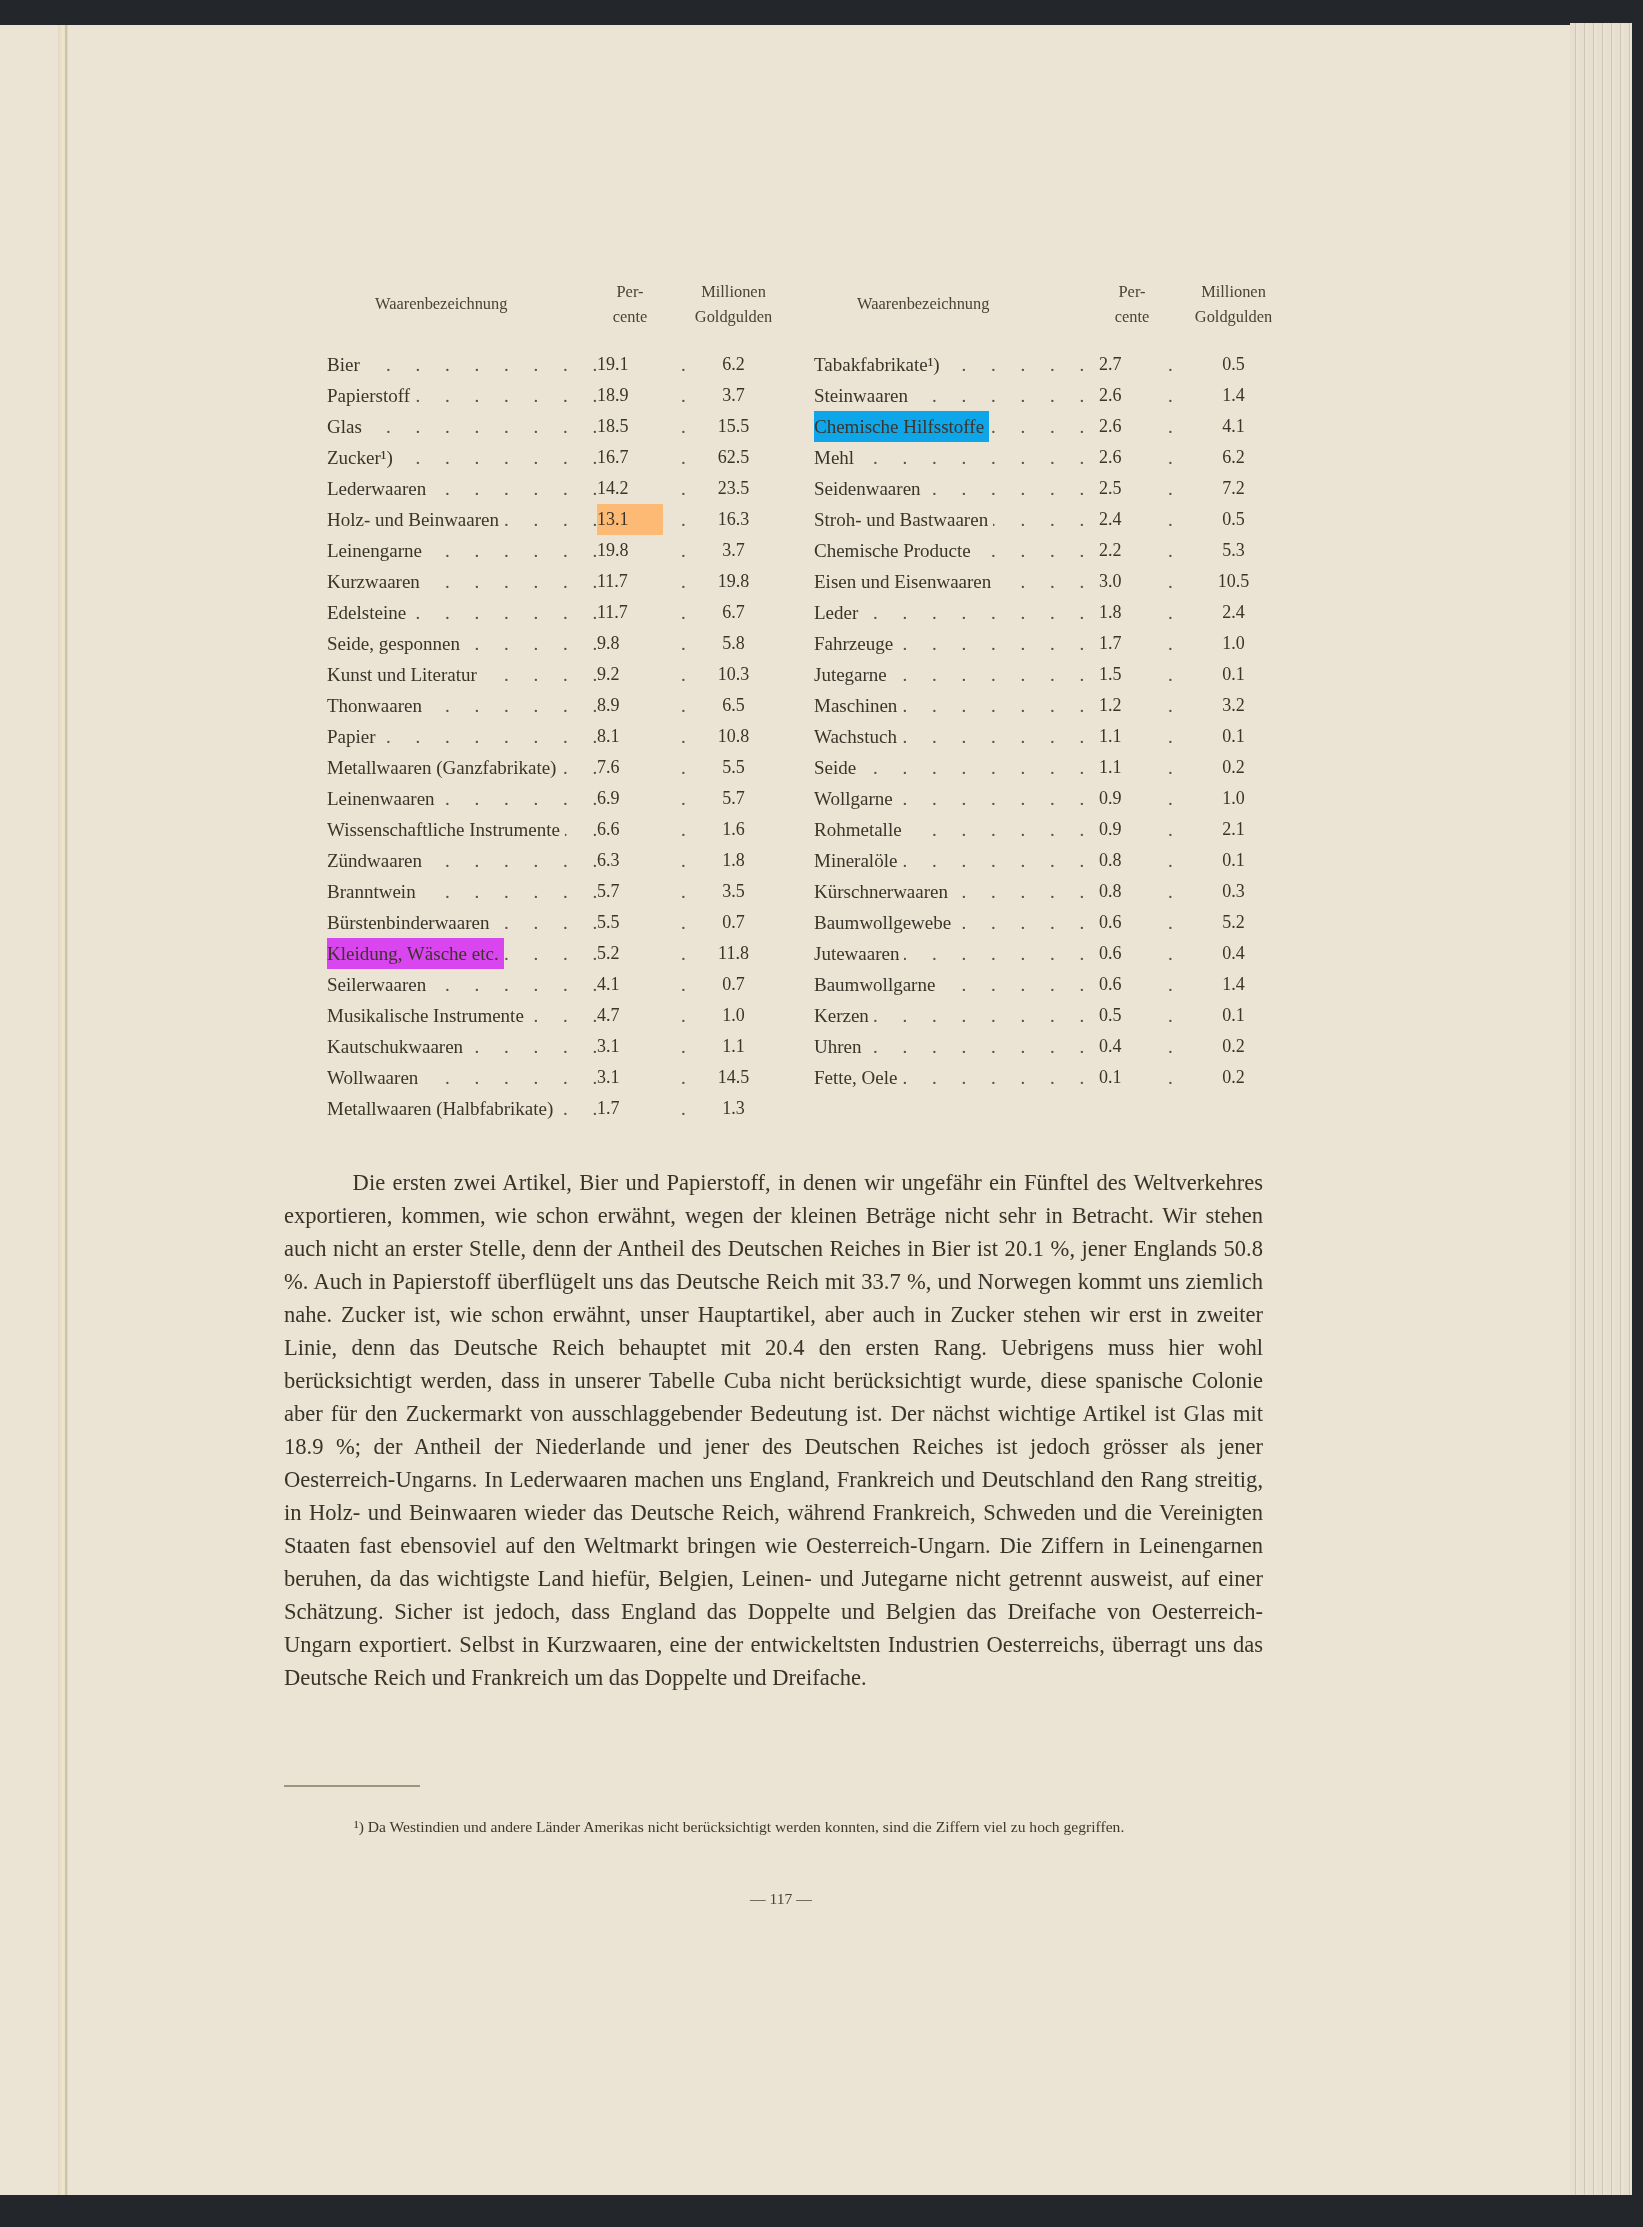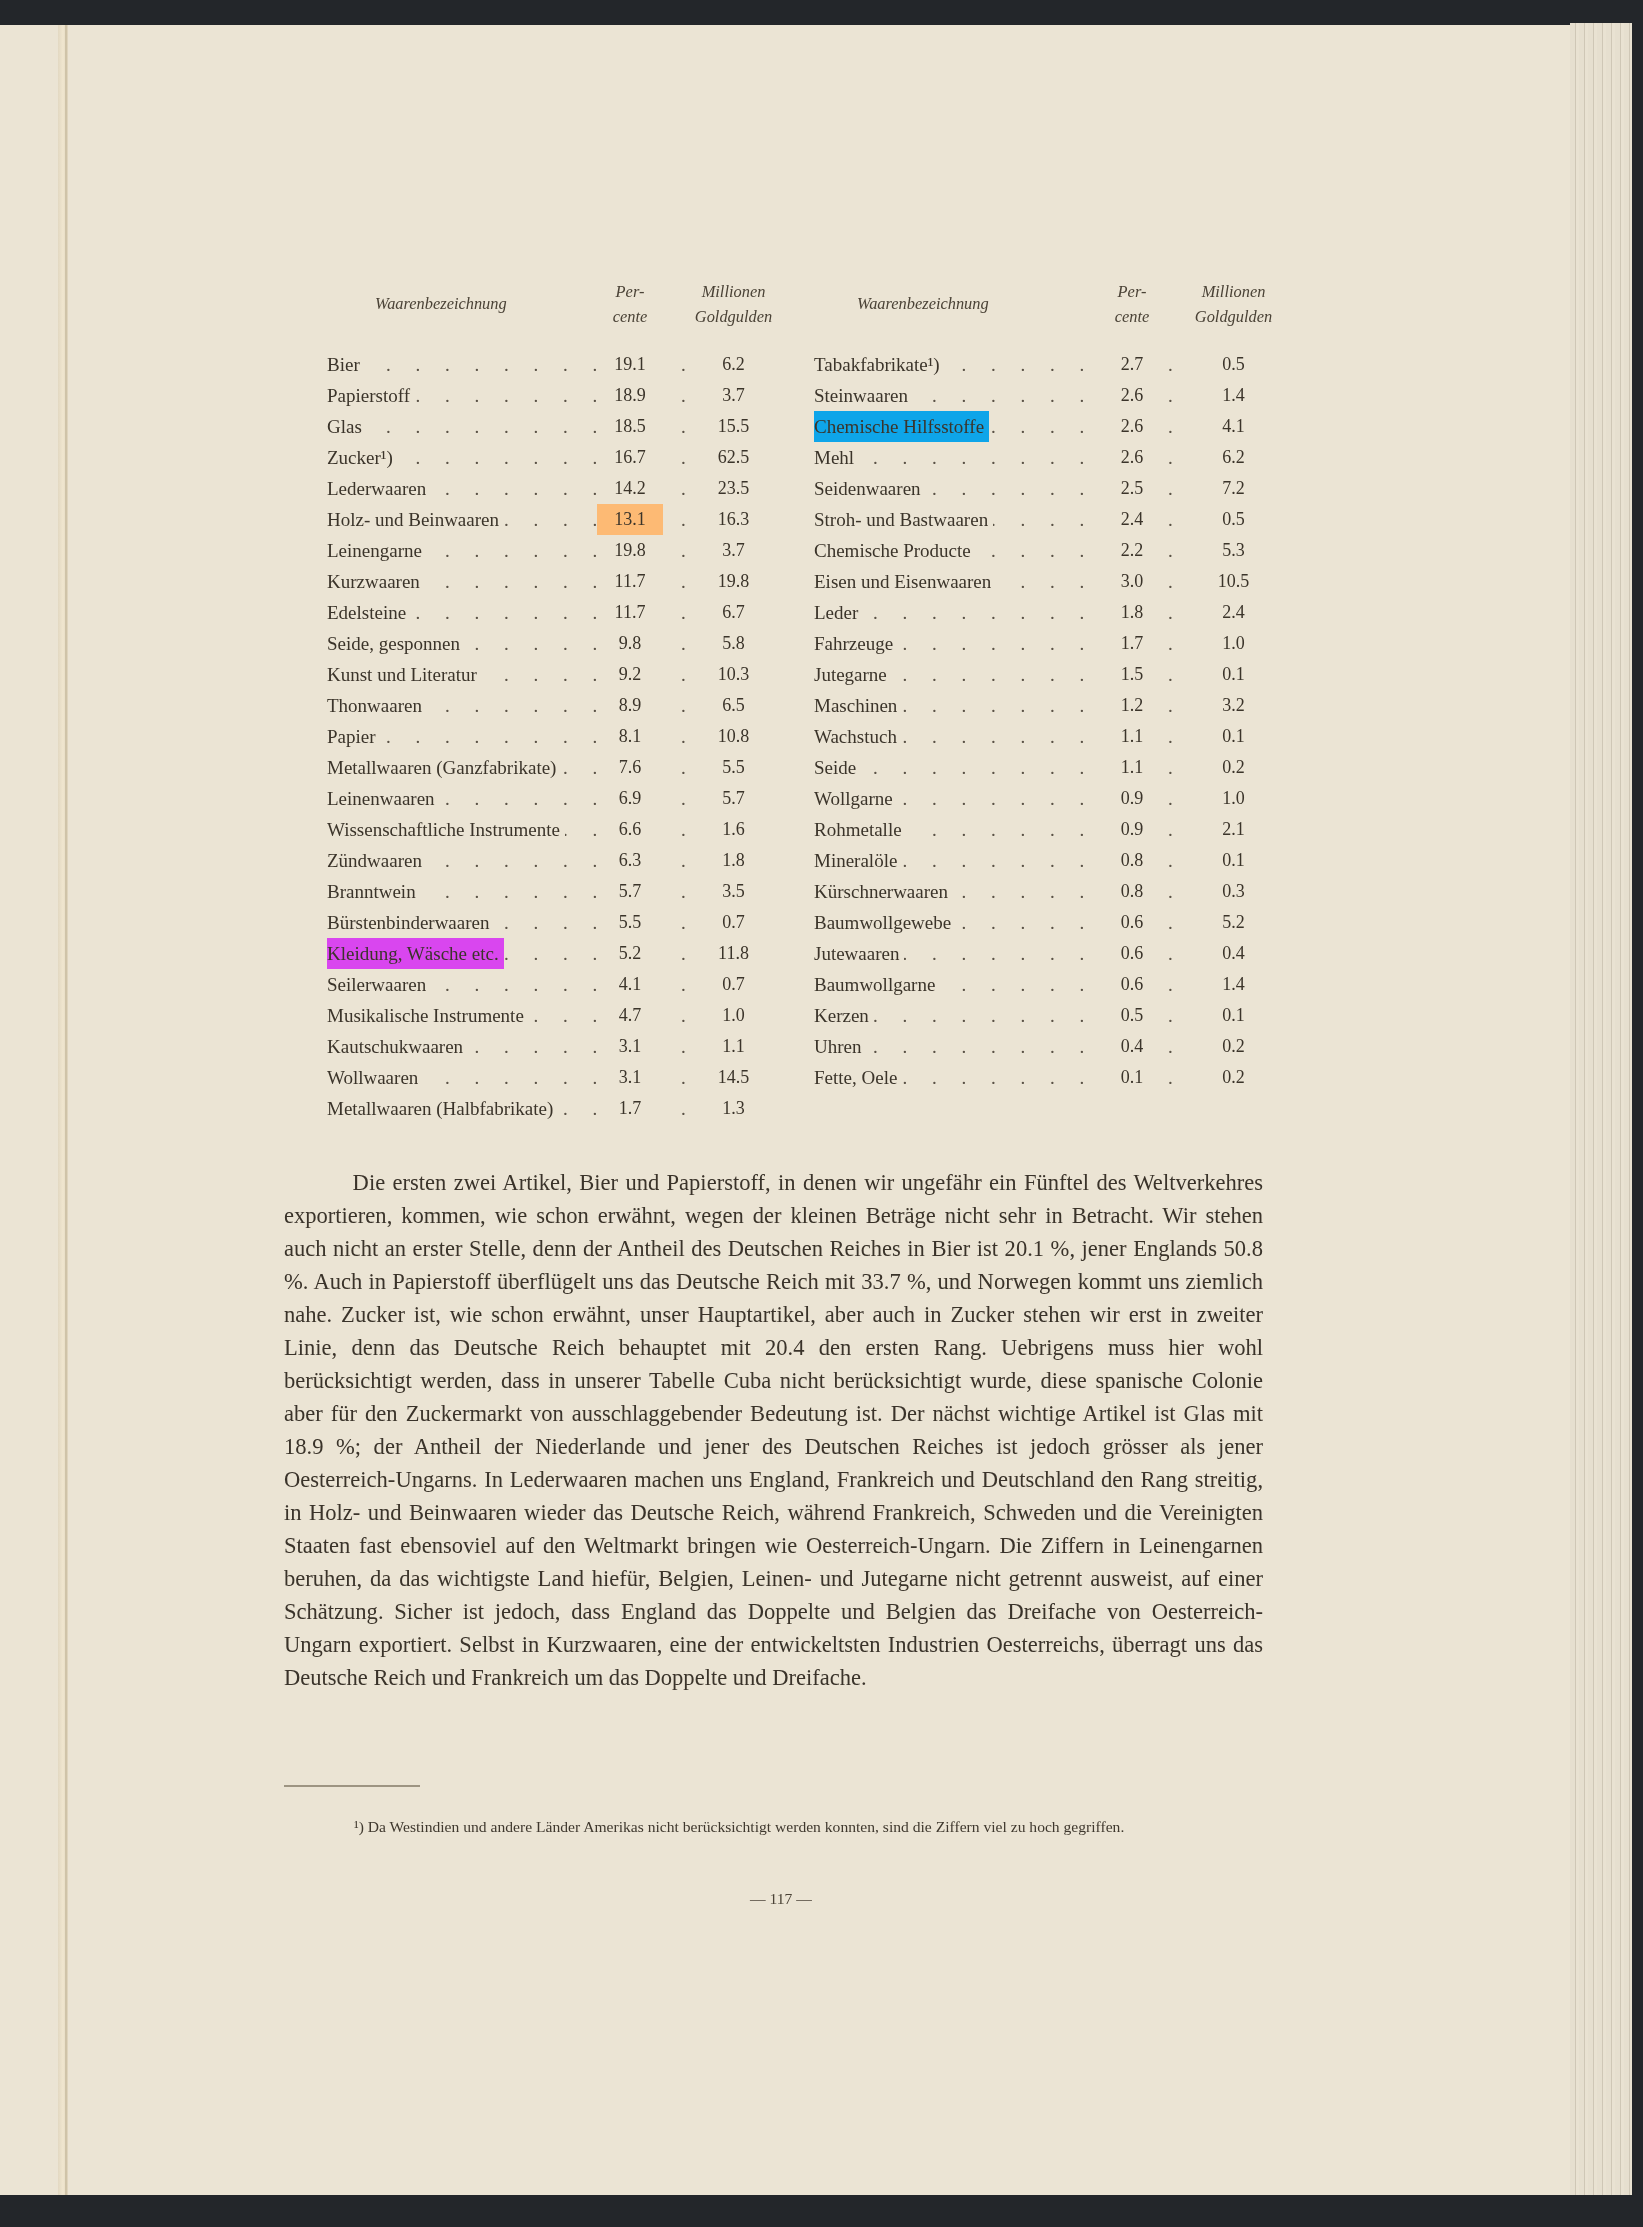--- a/index.html
+++ b/index.html
@@ -8,28 +8,28 @@
   .page { position:absolute; left:0; top:25px; width:1574px; height:2170px; background:#ebe4d4; }
   .gutter { position:absolute; left:58px; top:25px; width:10px; height:2170px;
             background:linear-gradient(90deg,#e2d8c2,#f0e6cf 50%,#ddd2bb); }
   .gutter-dark { position:absolute; left:65px; top:25px; width:1.6px; height:2170px; background:#cfc3a8; }
   .edges { position:absolute; left:1570px; top:23px; width:62px; height:2172px;
            background:repeating-linear-gradient(90deg,#e6dfcf 0 5px,#cfc7b6 5px 5.8px,#e9e2d2 5.8px 9px); }
   .table { position:absolute; left:327px; top:271px; width:945px; }
   .half { position:absolute; top:0; }
   .half.left { left:0; width:478px; }
   .half.right { left:487px; width:460px; }
-  .hdr { position:relative; height:78px; font-size:16.4px; color:#4a4236;font-style:italic; }
+  .hdr { position:relative; height:78px; font-size:16.4px; color:#4a4236; }
   .hdr .name { position:absolute; top:23px; }
   .hdr .pct { position:absolute; top:8.2px; text-align:center; width:66px; line-height:25px; }
   .hdr .mio { position:absolute; top:8.2px; text-align:center; width:107px; line-height:25px; }
   .row { position:relative; height:31px; font-size:19px; line-height:31px; white-space:nowrap; }
   .row .name { position:absolute; left:0; }
   .row .dots { position:absolute; letter-spacing:10px; color:#5a5246; }
-  .row .pct { position:absolute; width:66px; text-align:center; font-size:18px; }
+  .row .pct { position:absolute; width:66px; text-align:left; font-size:18px; }
   .row .mio { position:absolute; width:107px; text-align:center; font-size:18px; }
   .left .name-h { left:48px; } .left .pct { left:270px; } .left .mio { left:353px; }
   .right .name-h { left:43px; } .right .pct { left:285px; } .right .mio { left:366px; }
   .left .dots { left:0; width:271px; text-align:right; }
   .right .dots { left:0; width:279px; text-align:right; }
   .para { position:absolute; left:284px; top:1143px; width:999px; font-size:23px; line-height:33px;
           text-align:justify; text-indent:70px; color:#3a332a; font-family:"Liberation Serif",serif; transform:scaleX(0.98); transform-origin:left; }
   .rule { position:absolute; left:284px; top:1785px; width:136px; height:1.6px; background:#9d9482; }
   .foot { position:absolute; left:284px; top:1798px; width:999px; font-size:15.6px; line-height:26px;
           text-indent:70px; text-align:justify; color:#3f382e; }

